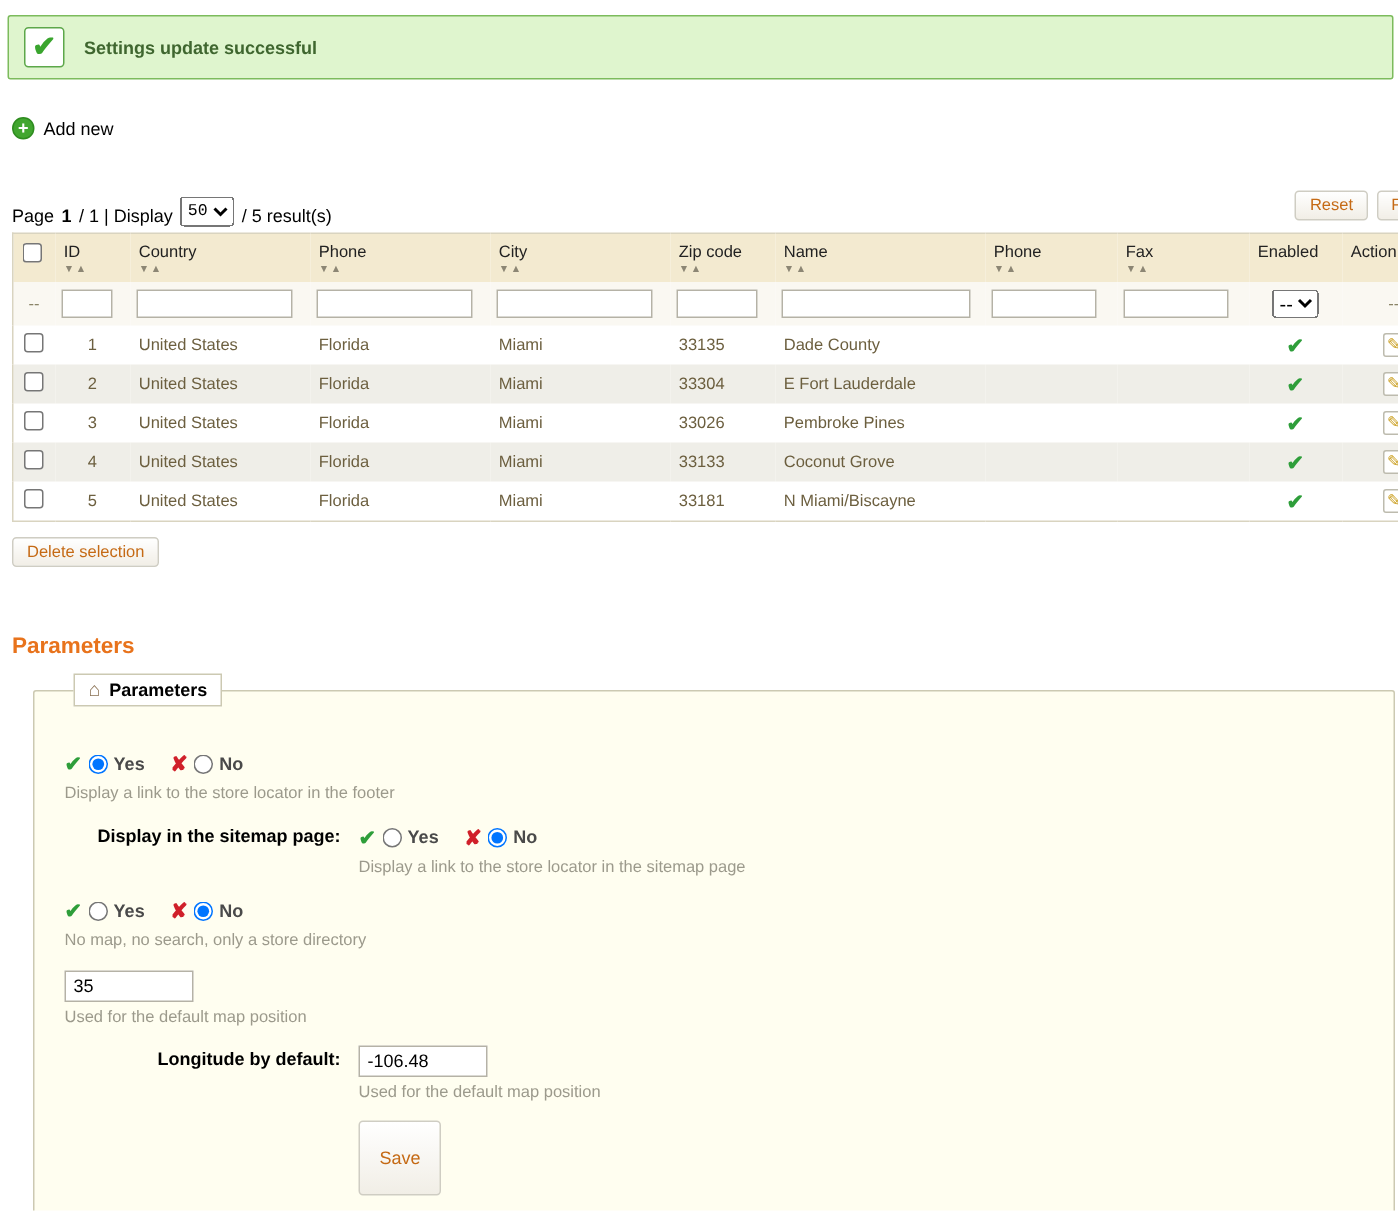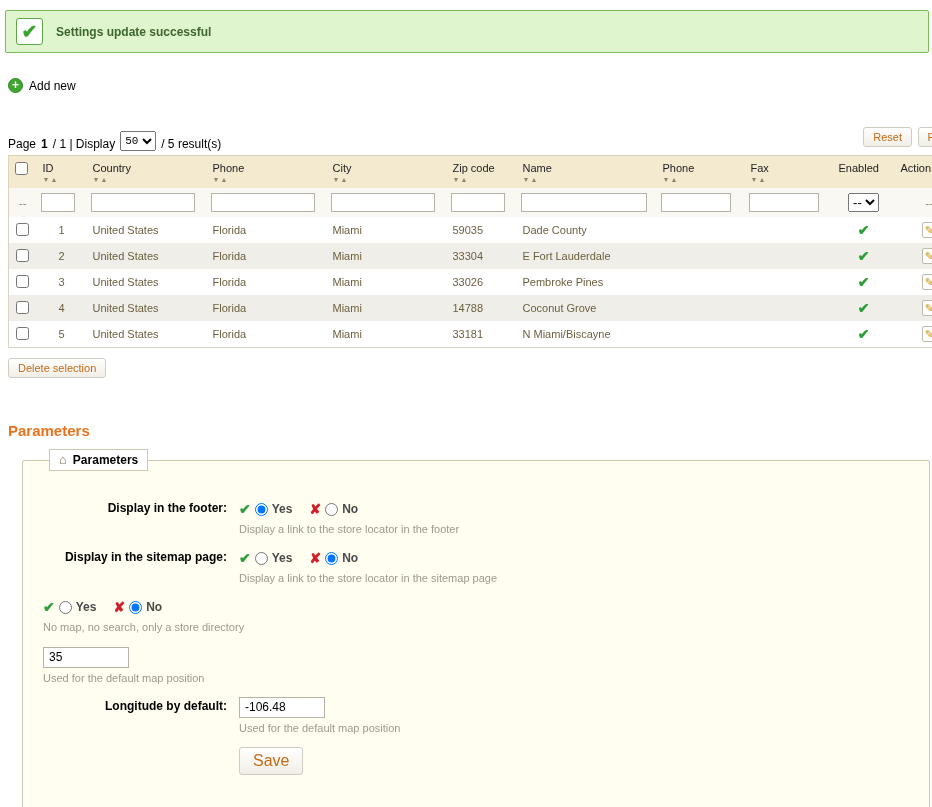--- a/index.html
+++ b/index.html
@@ -46,21 +46,21 @@
   .frow{display:flex;margin-bottom:12px}
   .flabel{width:196px;text-align:right;font-weight:bold;padding-right:12px;padding-top:2px;line-height:1.25;flex:0 0 auto}
   .fcontent{flex:1;min-width:0}
   .radioline{display:flex;align-items:center;gap:4px;height:20px}
   .ok{color:#2E9E3A;font-weight:bold;font-size:14px}
   .ko{color:#D0202A;font-weight:bold;font-size:14px}
   .yn{font-weight:bold;color:#4A4A4A}
   .gapx{display:inline-block;width:9px}
   .help{color:#9C9A8C;font-size:11px;margin-top:4px;line-height:1.2}
   .tinput{width:86px;height:21px;border:1px solid #B5B2A6;padding:1px 5px;font-size:12px;font-family:inherit;background:#fff}
-  .btn-save{padding:4px 13px;font-size:16px}
+  .btn-save{padding:17px 13px;font-size:12px}
   input[type=checkbox],input[type=radio]{margin:0}
 </style>
 </head>
 <body>
 
 
 
 
 <div class="conf">
   <span class="conf-icon">✔</span>
@@ -161,21 +161,21 @@
       <td class="dash">--</td>
     </tr>
   </thead>
   <tbody>
     <tr>
       <td class="center"><input type="checkbox" style=""></td>
       <td class="center">1</td>
       <td>United States</td>
       <td>Florida</td>
       <td>Miami</td>
-      <td>59035</td>
+      <td>33135</td>
       <td>Dade County</td>
       <td></td>
       <td></td>
       <td class="center"><span class="ok-cell">✔</span></td>
       <td class="center"><span class="edit-icon">✎</span></td>
     </tr>
     <tr class="even">
       <td class="center"><input type="checkbox" style=""></td>
       <td class="center">2</td>
       <td>United States</td>
@@ -200,21 +200,21 @@
       <td></td>
       <td class="center"><span class="ok-cell">✔</span></td>
       <td class="center"><span class="edit-icon">✎</span></td>
     </tr>
     <tr class="even">
       <td class="center"><input type="checkbox" style=""></td>
       <td class="center">4</td>
       <td>United States</td>
       <td>Florida</td>
       <td>Miami</td>
-      <td>14788</td>
+      <td>33133</td>
       <td>Coconut Grove</td>
       <td></td>
       <td></td>
       <td class="center"><span class="ok-cell">✔</span></td>
       <td class="center"><span class="edit-icon">✎</span></td>
     </tr>
     <tr>
       <td class="center"><input type="checkbox" style=""></td>
       <td class="center">5</td>
       <td>United States</td>
@@ -237,21 +237,20 @@
 
 <div class="params-heading">Parameters</div>
 
 <fieldset class="fs">
   <legend>
     <span class="house">⌂</span>
     <span>Parameters</span>
   </legend>
 
   <div class="frow">
-    <label class="flabel">Display in the footer:</label>
     <div class="fcontent">
       <div class="radioline">
         <span class="ok">✔</span>
         <input type="radio" name="footer" checked="" style="">
         <span class="yn">Yes</span>
         <span class="gapx"></span>
         <span class="ko">✘</span>
         <input type="radio" name="footer" style="">
         <span class="yn">No</span>
       </div>

